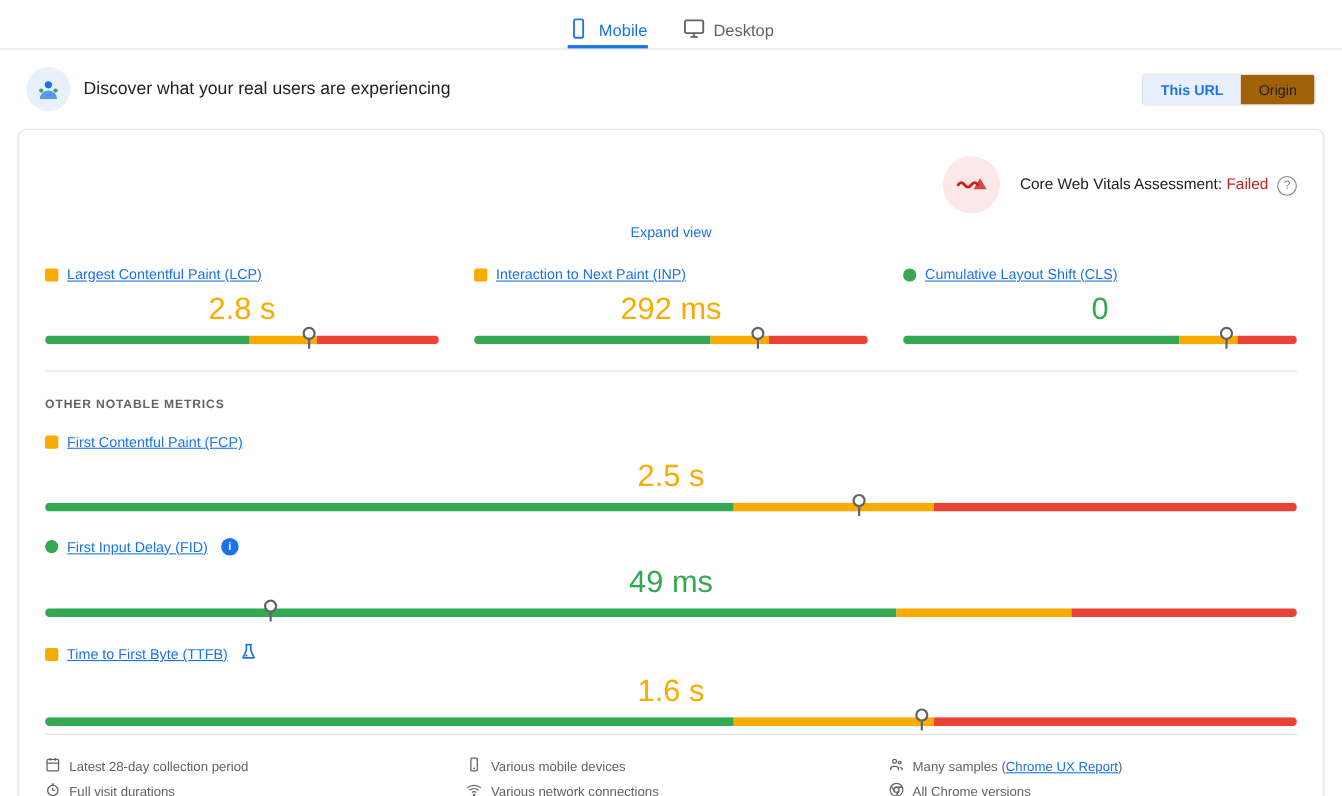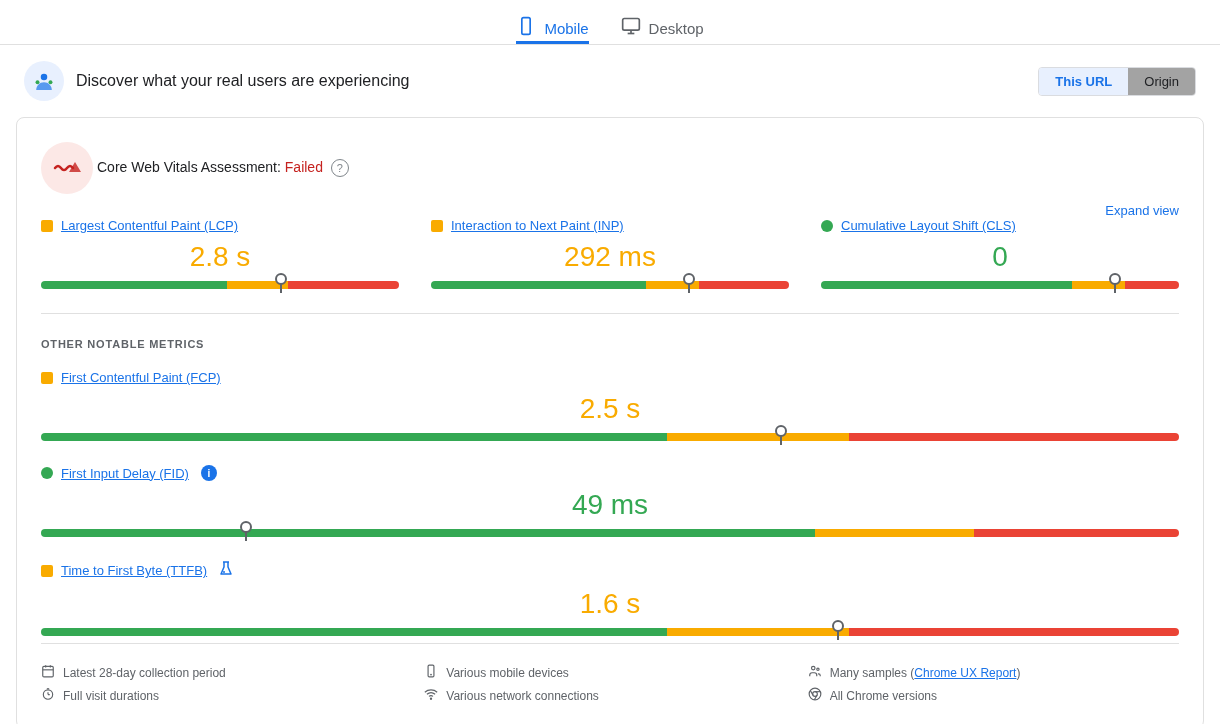--- a/index.html
+++ b/index.html
@@ -68,21 +68,21 @@
     .toggle-group {
       display: flex;
       border: 1px solid #dadce0;
       border-radius: 4px;
       overflow: hidden;
     }
     .toggle-btn {
       padding: 6px 16px;
       font-size: 13px;
       cursor: pointer;
-      background: #a3a3a3;
+      background: #a16207;
       color: #202124;
       border: none;
       outline: none;
     }
     .toggle-btn.active {
       background: #e8f0fe;
       color: #1a73e8;
       font-weight: 700;
     }
 
@@ -91,22 +91,22 @@
       margin: 0 16px 16px;
       border: 1px solid #e0e0e0;
       border-radius: 8px;
       padding: 24px;
     }
 
     
     .assessment-header {
       display: flex;
       align-items: center;
-      justify-content: flex-start;
-      gap: 4px;
+      justify-content: flex-end;
+      gap: 18px;
       margin-bottom: 8px;
     }
     .assessment-icon {
       width: 52px;
       height: 52px;
       border-radius: 50%;
       background: #fce8e6;
       display: flex;
       align-items: center;
       justify-content: center;
@@ -124,21 +124,22 @@
       height: 18px;
       border-radius: 50%;
       border: 1px solid #80868b;
       color: #80868b;
       font-size: 11px;
       cursor: pointer;
       margin-left: 4px;
     }
 
     .expand-view {
-      text-align: right;
+      text-align: center;
+      margin-bottom: 24px;
     }
     .expand-view a {
       font-size: 13px;
       color: #1a73e8;
       text-decoration: none;
       cursor: pointer;
     }
 
     
     .metrics-grid {

